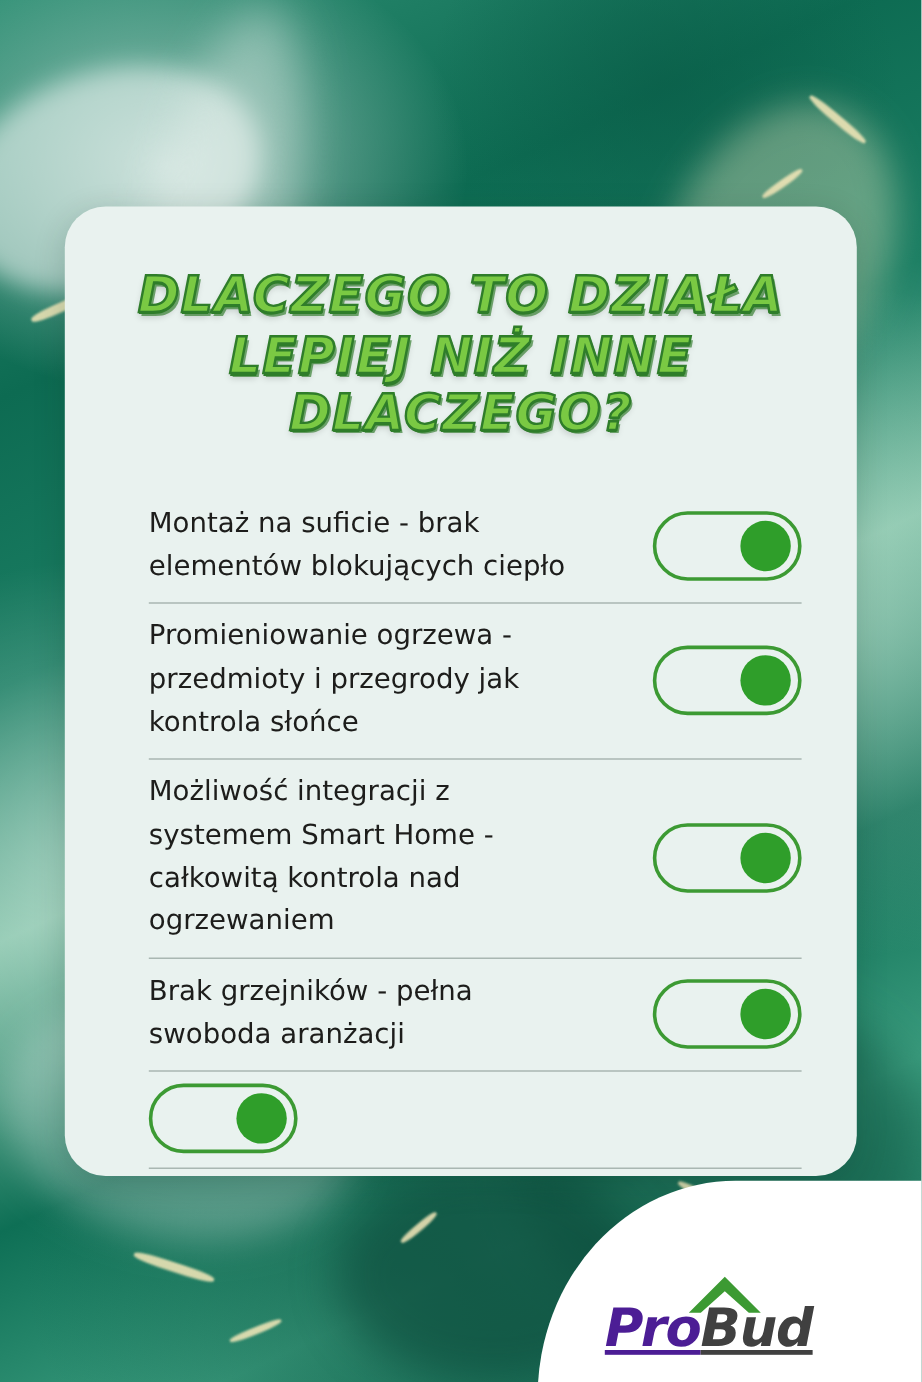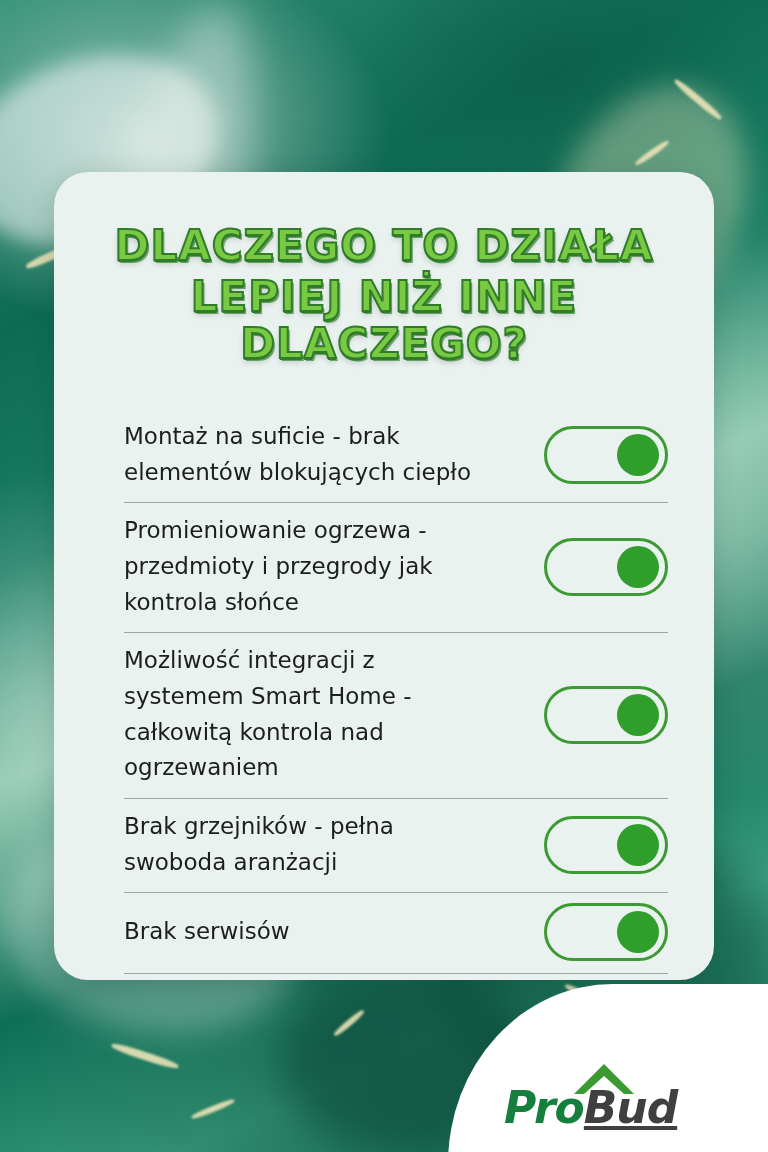--- a/index.html
+++ b/index.html
@@ -62,20 +62,21 @@
     padding: 40px 36px 30px 36px;
   }
   .headline {
     text-align: center;
     margin-top: 10px;
   }
   .headline-line {
     display: block;
     font-family: "DejaVu Sans", sans-serif;
     font-weight: bold;
+    font-style: italic;
     letter-spacing: 1px;
     color: #7ac943;
     -webkit-text-stroke: 2px #2f7d2a;
     text-shadow:
       0 2px 0 #2f7d2a,
       2px 3px 0 rgba(47,125,42,0.65),
       0 4px 6px rgba(0,0,0,0.18);
     line-height: 1.12;
   }
   .hl1 { font-size: 42px; }
@@ -138,21 +139,21 @@
     align-items: flex-end;
   }
   .logo-text {
     font-family: "DejaVu Sans", sans-serif;
     font-weight: bold;
     font-style: italic;
     font-size: 44px;
     letter-spacing: -1px;
     line-height: 1;
   }
-  .logo-pro { color: #15803d; }
+  .logo-pro { color: #4c1d95; text-decoration: underline; }
   .logo-bud { color: #404040; text-decoration: underline; }
   .roof {
     position: absolute;
     left: 122px;
     bottom: 66px;
   }
 </style>
 </head>
 <body>
 
@@ -197,21 +198,20 @@
           <div class="knob"></div>
         </div>
       </div>
       <div class="row">
         <div class="row-text">Brak grzejników - pełna swoboda aranżacji</div>
         <div class="toggle">
           <div class="knob"></div>
         </div>
       </div>
       <div class="row">
-        <div class="row-text">Brak serwisów</div>
         <div class="toggle">
           <div class="knob"></div>
         </div>
       </div>
     </div>
   </div>
 
   <div class="logo-wrap">
     <svg class="roof" width="70" height="40" viewBox="0 0 70 40">
       <path d="M4 36 L34 6 L64 36 L54 36 L34 18 L14 36 Z" fill="#3c9a33"></path>

